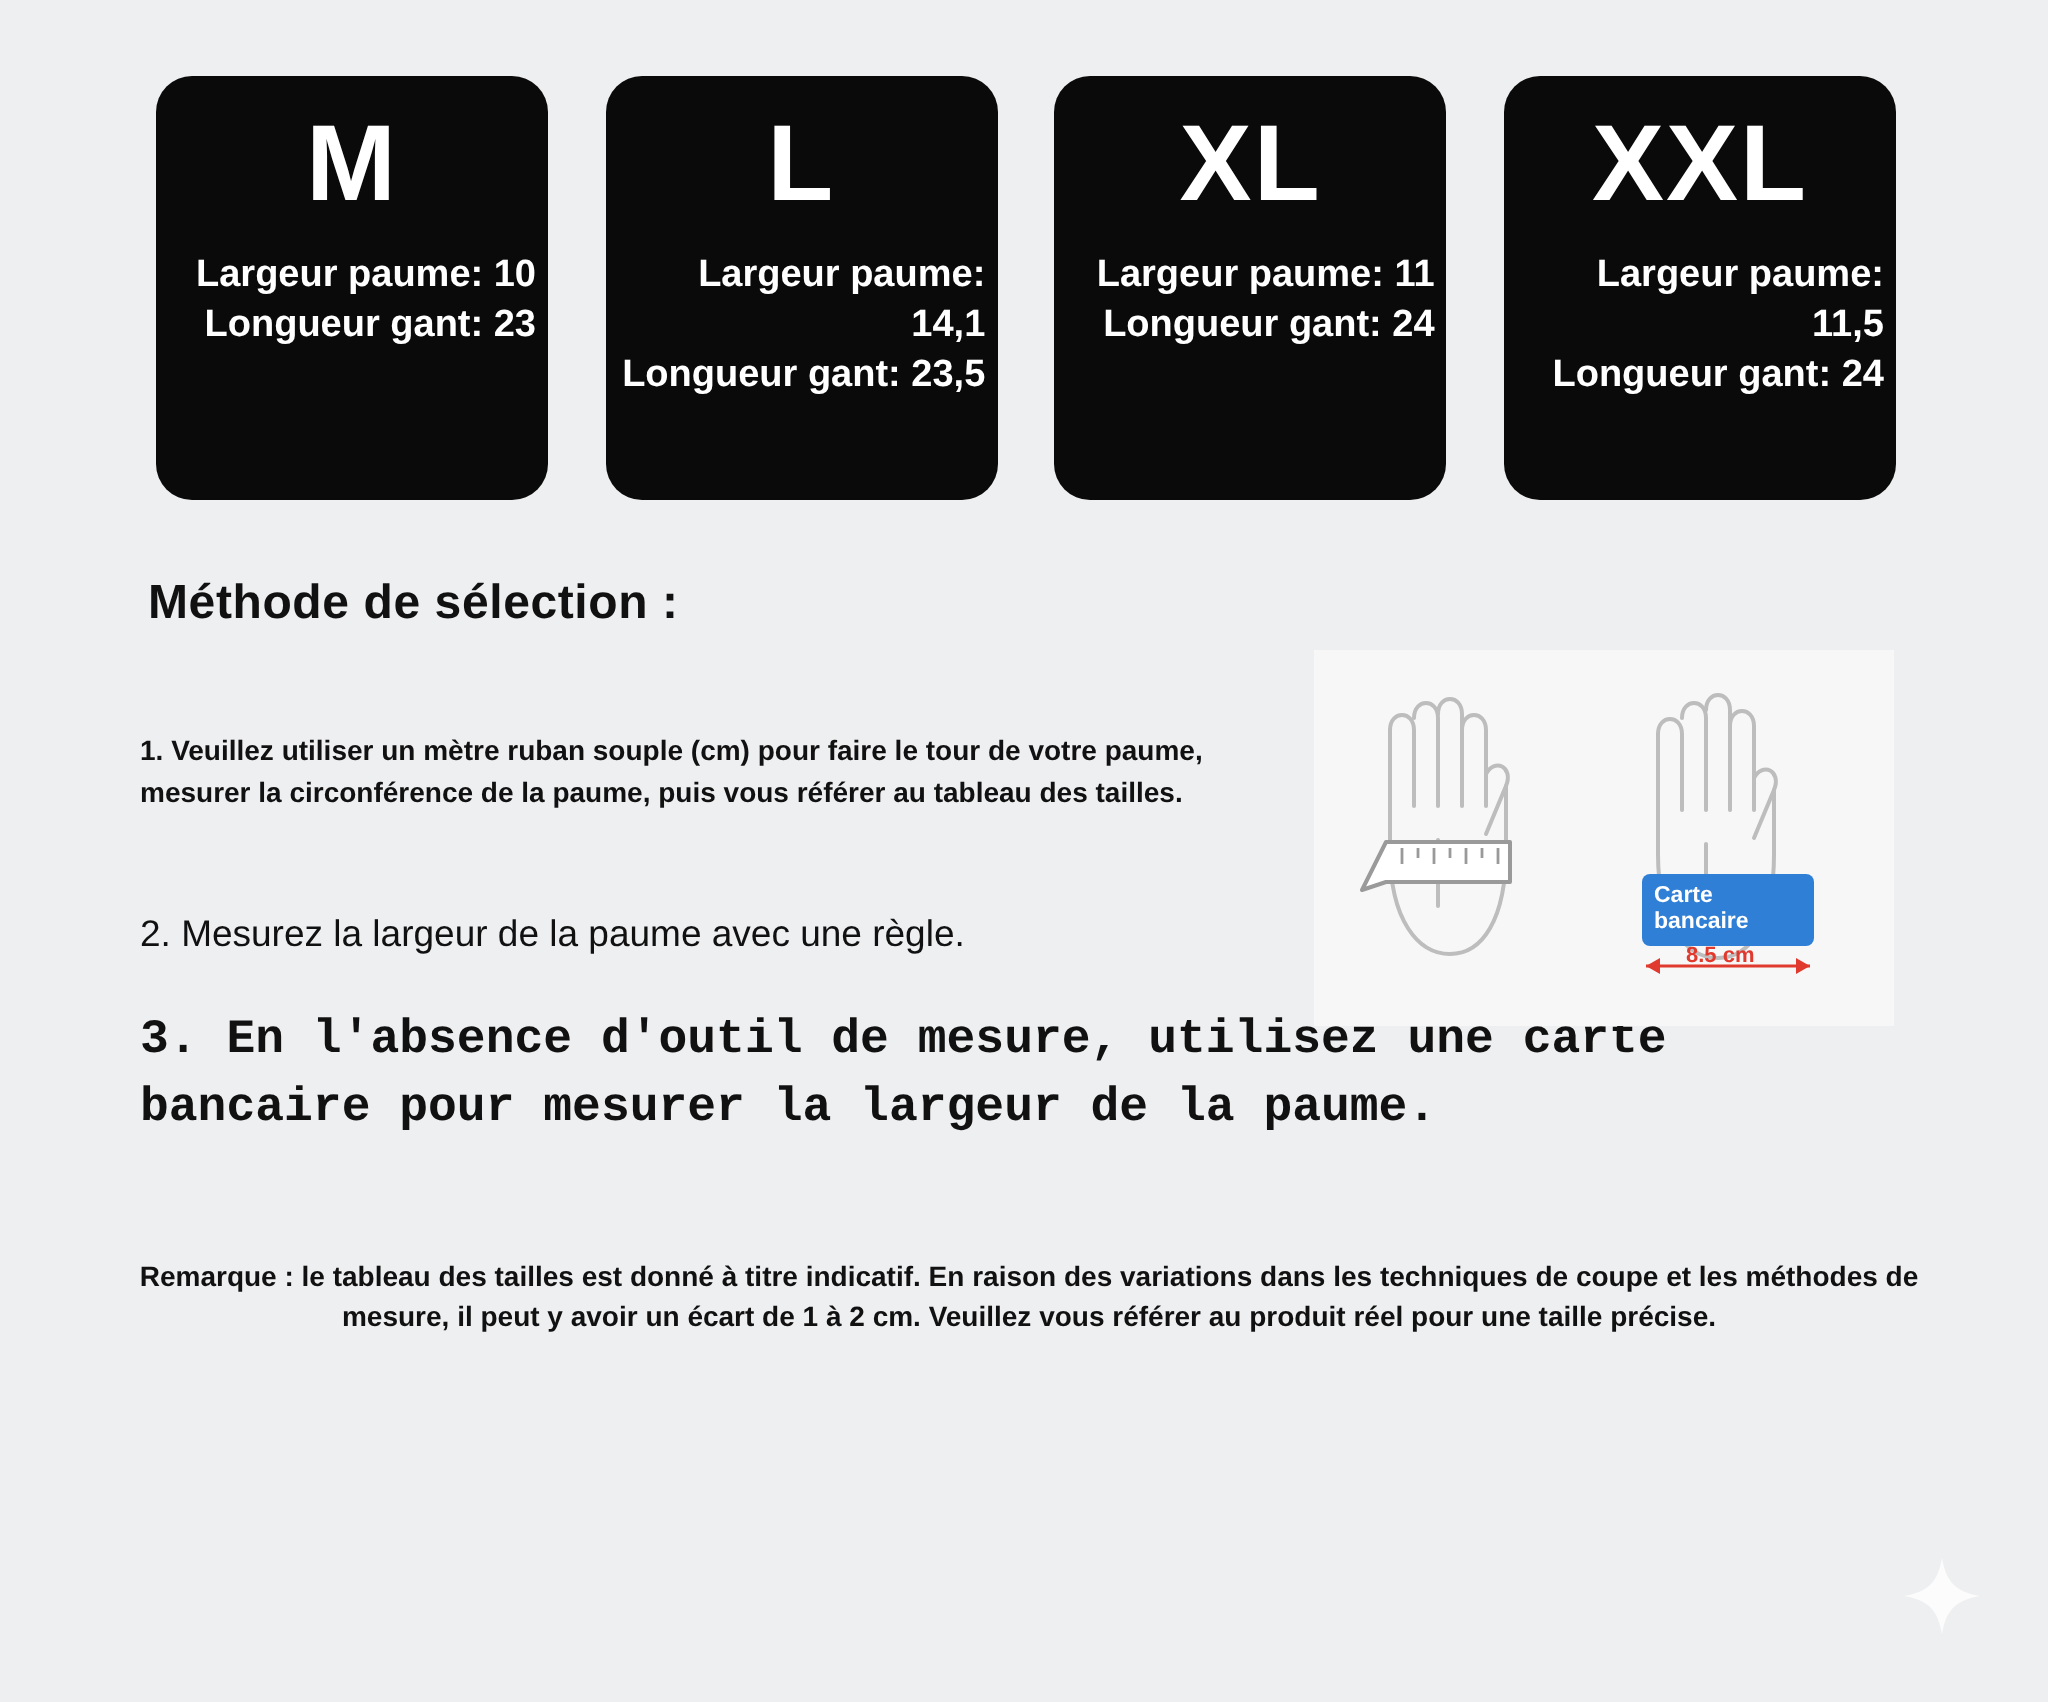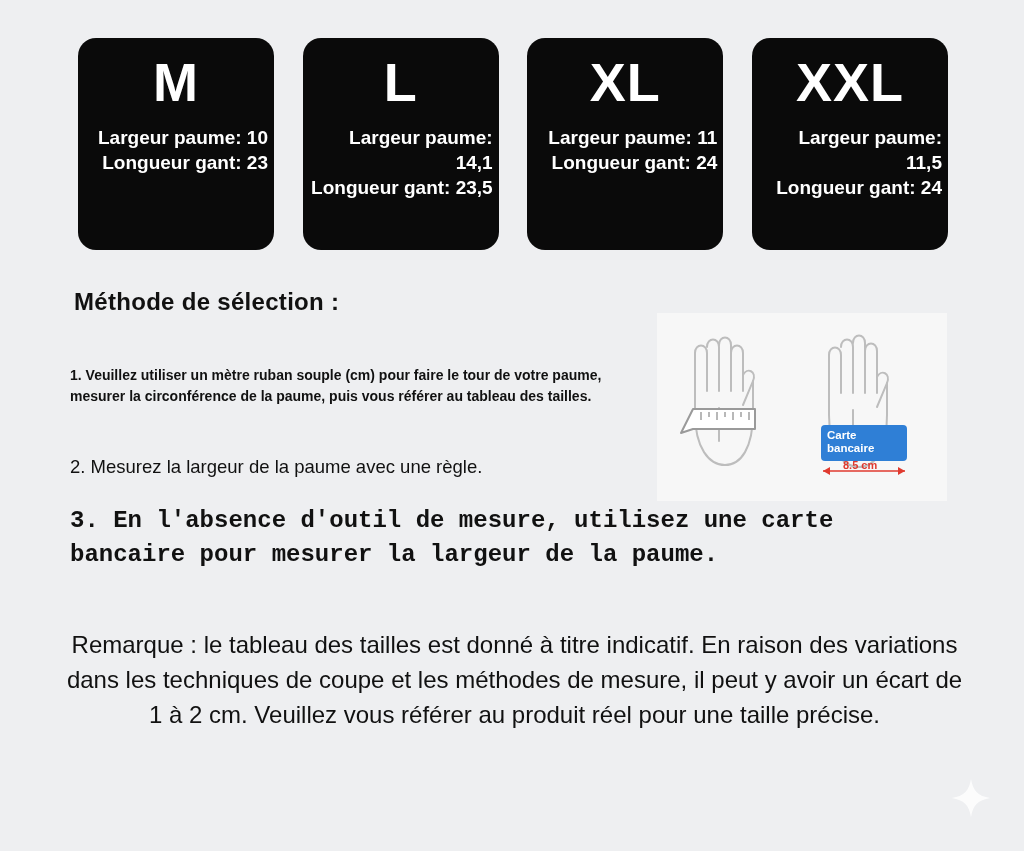--- a/index.html
+++ b/index.html
@@ -88,36 +88,36 @@
     font-size: 24px;
     font-weight: bold;
     line-height: 1.4;
     font-family: Liberation Mono, monospace;
   }
 
   
   .illus {
     position: absolute;
     left: 657px;
-    top: 313px;
+    top: 325px;
     width: 290px;
     height: 188px;
     background: #a3a3a3;
   }
   .illus svg { display: block; }
 
   
   .note {
     position: absolute;
     left: 62px;
     top: 628px;
     width: 905px;
     text-align: center;
-    font-size: 24px;
-    font-weight: normal;
+    font-size: 14px;
+    font-weight: bold;
     line-height: 1.45;
   }
 
   
   .sparkle {
     position: absolute;
     right: 32px;
     bottom: 32px;
     width: 42px;
     height: 42px;

